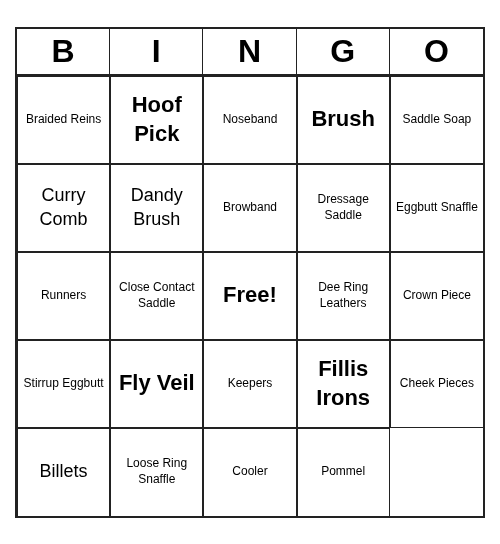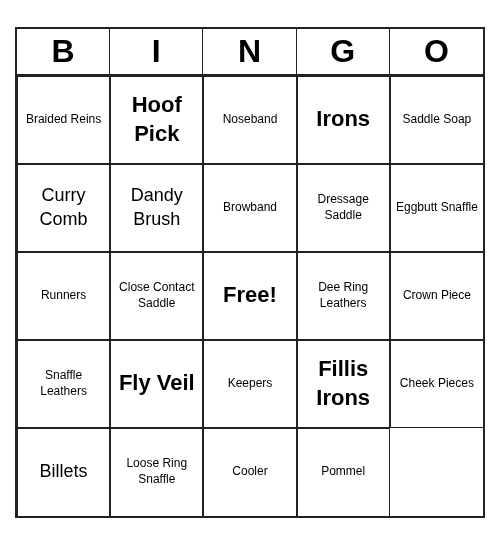--- a/index.html
+++ b/index.html
@@ -82,21 +82,21 @@
   <div class="bingo-cell">
         <span class="small-text">Braided Reins</span>
       </div>
       <div class="bingo-cell">
         <span class="large-text">Hoof Pick</span>
       </div>
       <div class="bingo-cell">
         <span class="small-text">Noseband</span>
       </div>
       <div class="bingo-cell">
-        <span class="large-text">Irons</span>
+        <span class="large-text">Brush</span>
       </div>
       <div class="bingo-cell">
         <span class="small-text">Saddle Soap</span>
       </div>
       <div class="bingo-cell">
         <span class="medium-text">Curry Comb</span>
       </div>
       <div class="bingo-cell">
         <span class="medium-text">Dandy Brush</span>
       </div>
@@ -118,21 +118,21 @@
       <div class="bingo-cell">
         <span class="large-text">Free!</span>
       </div>
       <div class="bingo-cell">
         <span class="small-text">Dee Ring Leathers</span>
       </div>
       <div class="bingo-cell">
         <span class="small-text">Crown Piece</span>
       </div>
       <div class="bingo-cell">
-        <span class="small-text">Snaffle Leathers</span>
+        <span class="small-text">Stirrup Eggbutt</span>
       </div>
       <div class="bingo-cell">
         <span class="large-text">Fly Veil</span>
       </div>
       <div class="bingo-cell">
         <span class="small-text">Keepers</span>
       </div>
       <div class="bingo-cell">
         <span class="large-text">Fillis Irons</span>
       </div>

